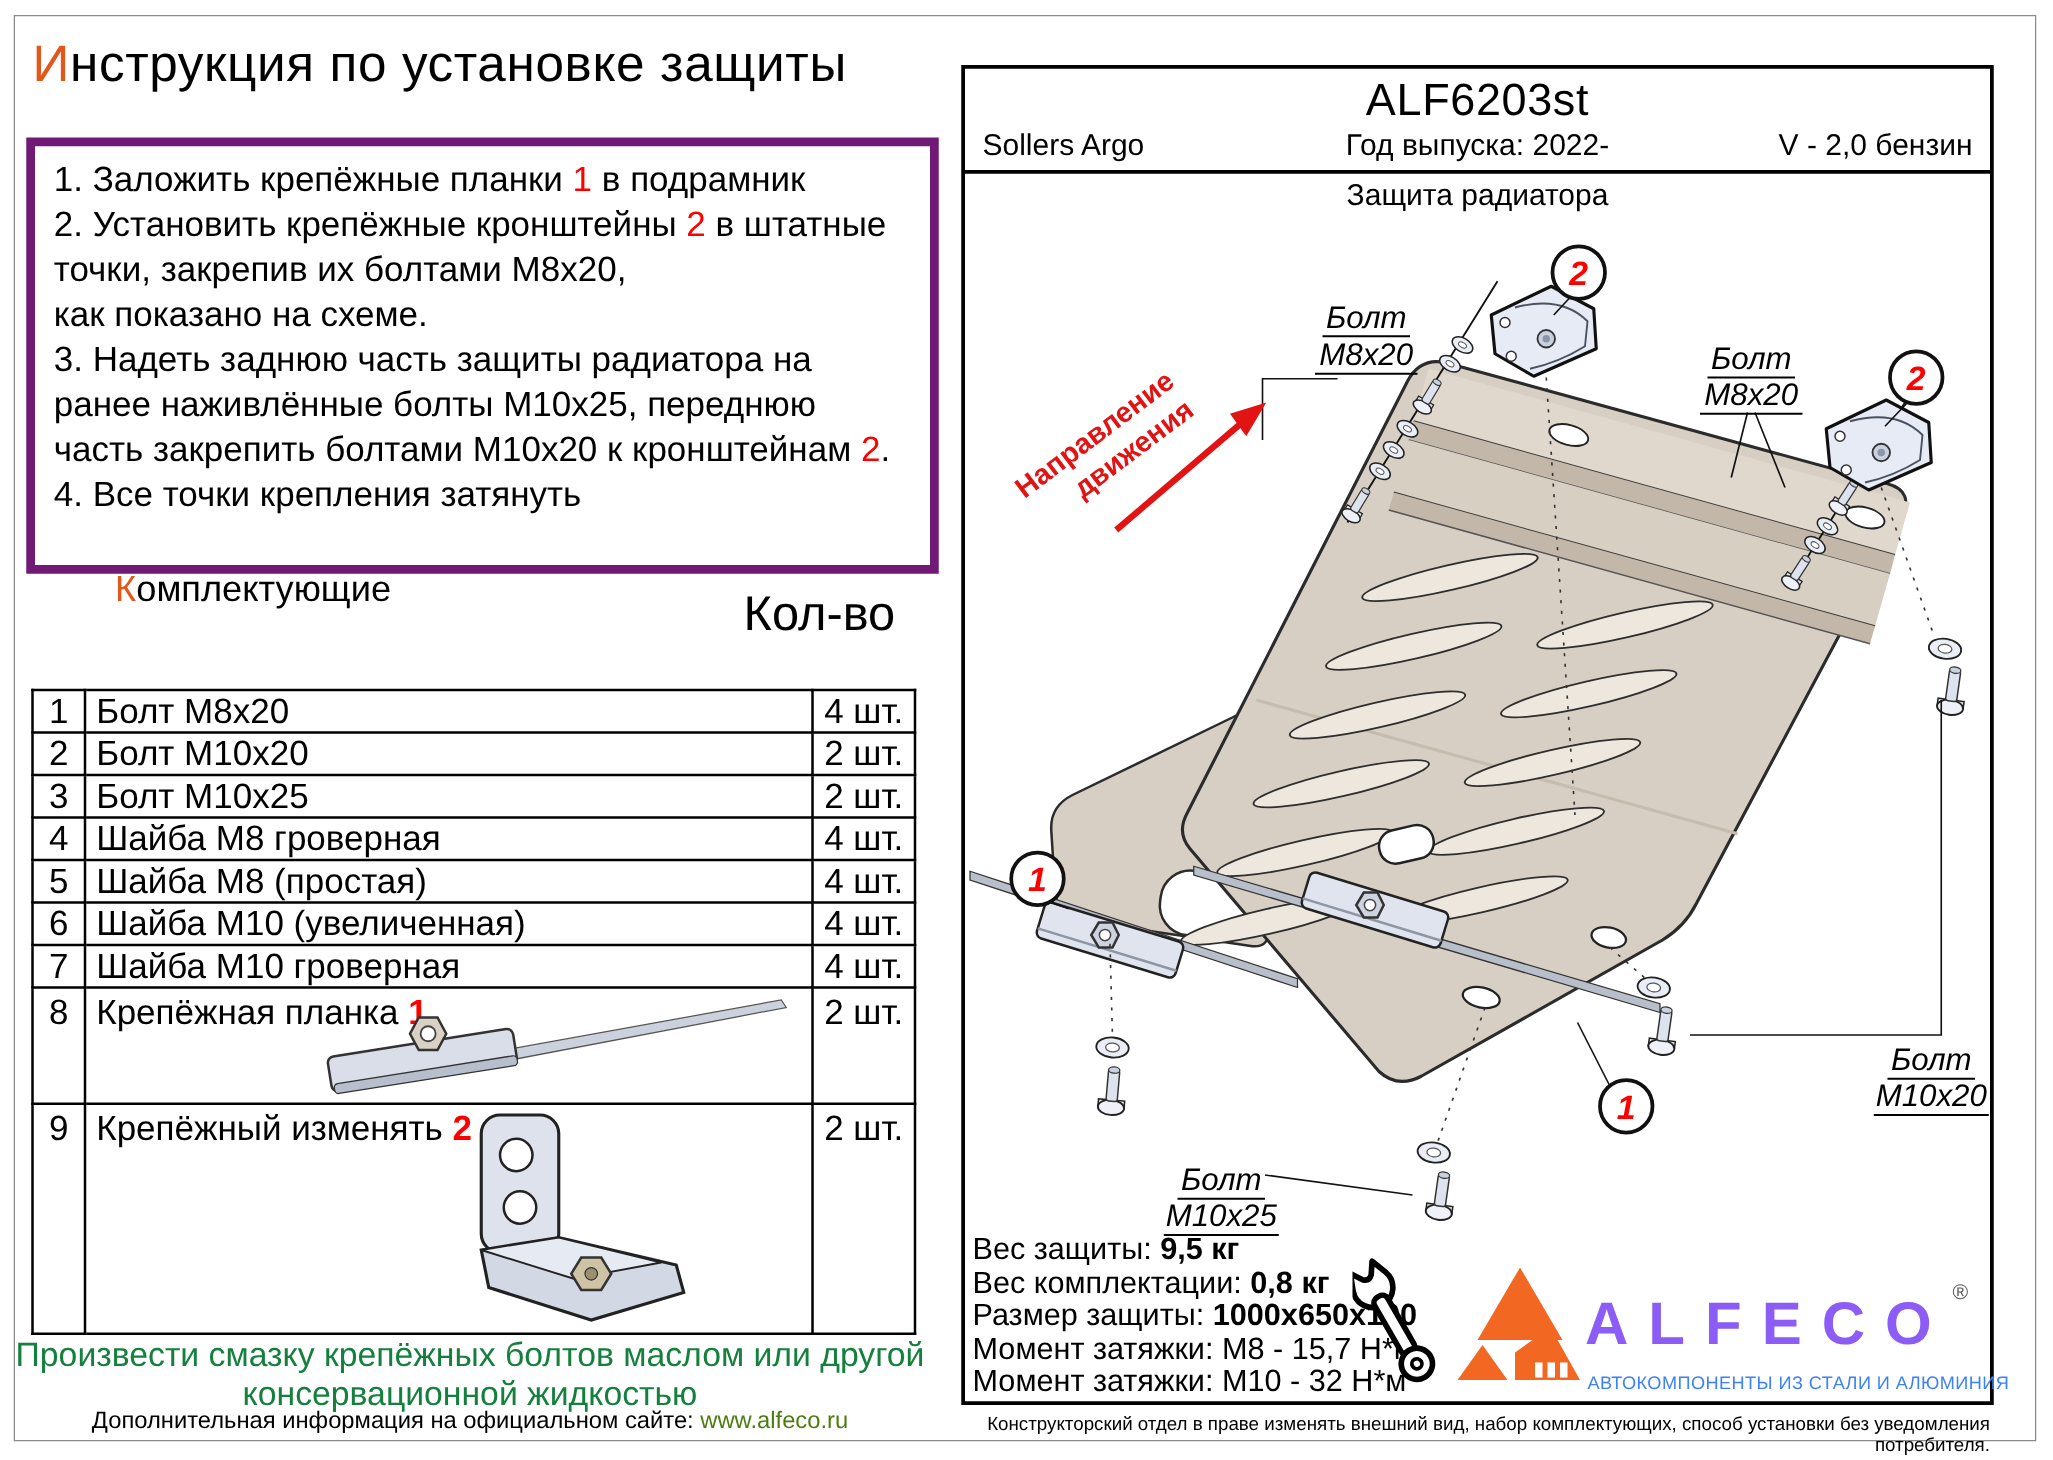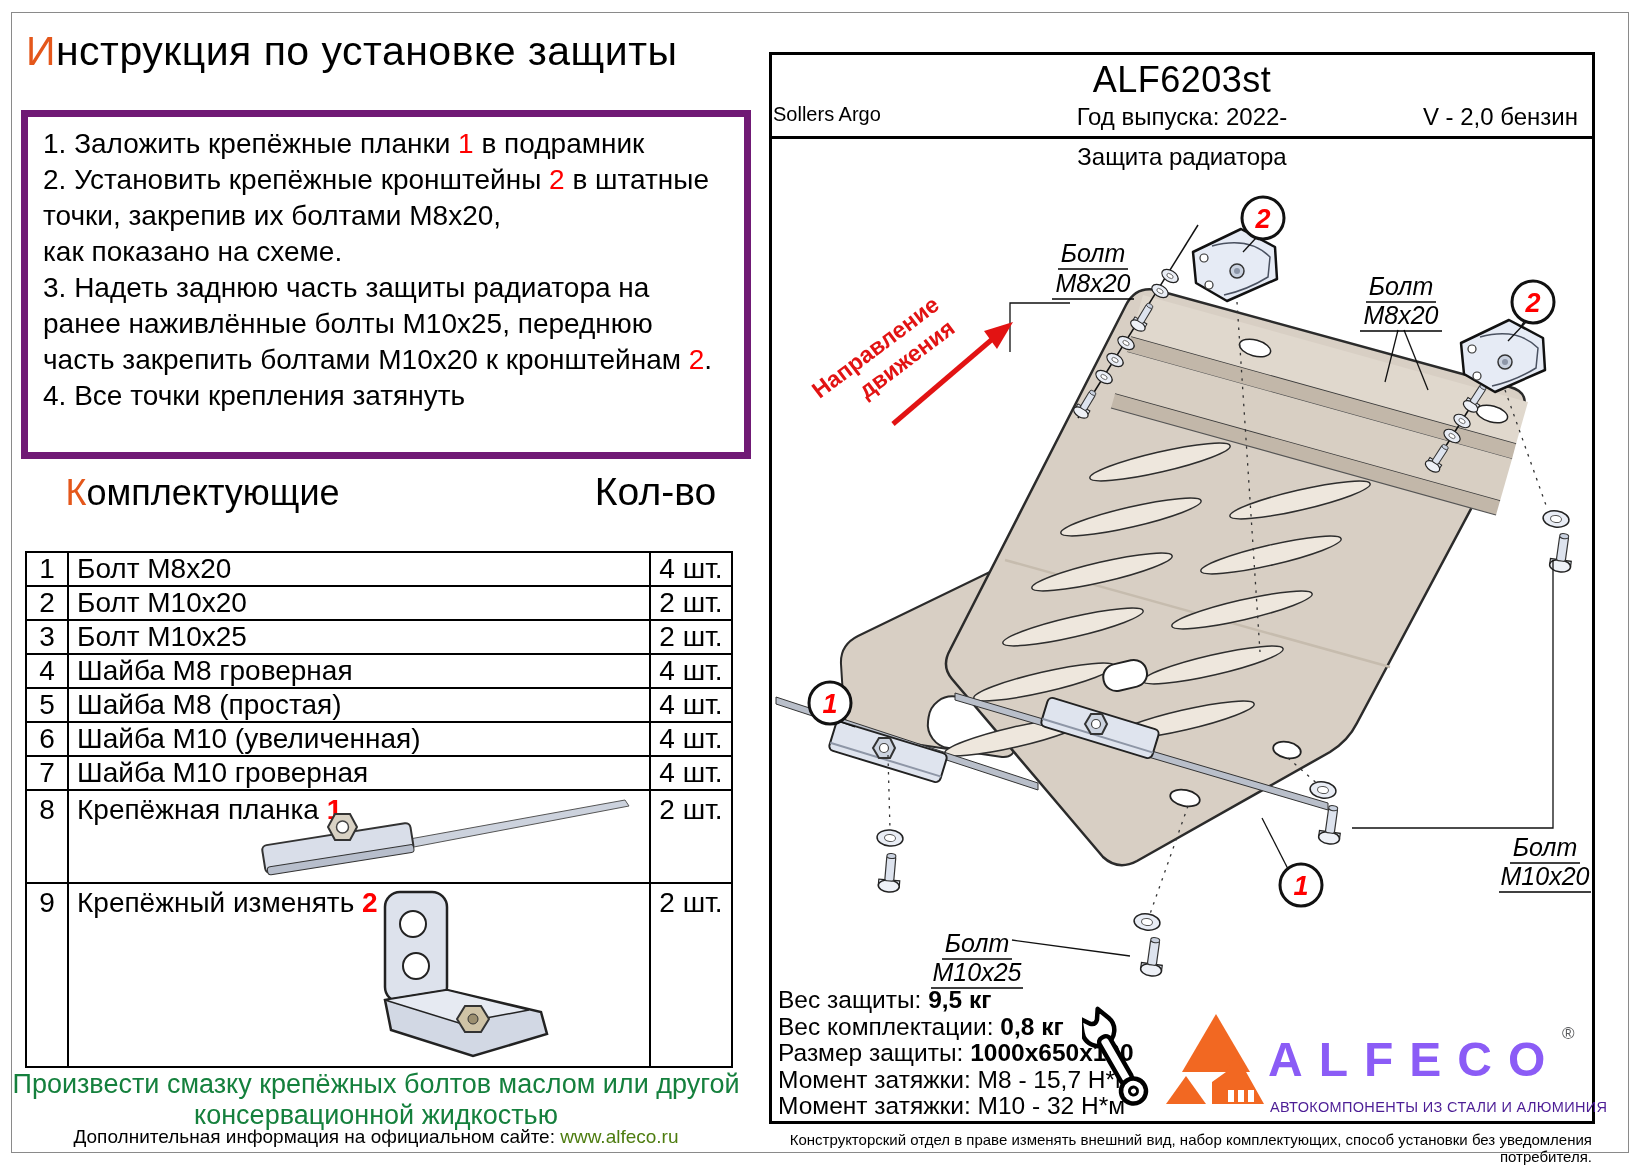--- a/index.html
+++ b/index.html
@@ -6,47 +6,47 @@
   body{width:1642px;height:1168px;position:relative;background:#fff;
        font-family:"Liberation Sans",sans-serif;color:#000;overflow:hidden}
   .abs{position:absolute}
   .red{color:#ff0000}
   .bold{font-weight:bold}
   .page-border{left:11px;top:12px;width:1616px;height:1139px;border:1.5px solid #8a8a8a}
   .title{left:26px;top:28px;font-size:41px;letter-spacing:.5px;white-space:nowrap}
   .title .init{color:#e4571b}
   .instr{left:21px;top:110px;width:730px;height:349px;border:7px solid #701a75;box-sizing:border-box;
          padding:9px 0 0 15px;font-size:28px;line-height:36px;white-space:nowrap}
-  .parts-header{left:30px;top:472px;width:345px;text-align:center;font-size:36px}
+  .parts-header{left:30px;top:456px;width:345px;text-align:center;font-size:29px}
   .parts-header .init{color:#e4571b}
   .qty-header{left:578px;top:470px;width:155px;text-align:center;font-size:39px}
   .parts-table{left:25px;top:551px}
   table{border-collapse:collapse;table-layout:fixed;width:692px}
   td{border:2px solid #000;font-size:28px;padding:0;vertical-align:middle;overflow:hidden}
   .c-num{width:40px;text-align:center}
   .c-name{width:572px;padding-left:8px;position:relative}
   .c-qty{width:80px;text-align:center}
   tr.tall td{vertical-align:top;padding-top:3px}
   .cell-img{position:absolute}
   .warning{left:0;top:1069px;width:752px;text-align:center;font-size:27px;line-height:31px;color:#15803d}
   .site{left:0;top:1126px;width:752px;text-align:center;font-size:19px}
   .site a{color:#4d7c0f;text-decoration:none}
   .panel{left:769px;top:52px;width:826px;height:1072px;border:3px solid #000;box-sizing:border-box}
   .p-code{left:0;right:0;top:4px;text-align:center;font-size:36px;letter-spacing:.5px}
-  .p-model{left:1px;top:48px;font-size:20px}
+  .p-model{left:14px;top:48px;font-size:24px}
   .p-year{left:0;right:0;top:48px;text-align:center;font-size:24px}
   .p-engine{right:14px;top:48px;font-size:24px}
   .p-line{left:0;right:0;top:81px;border-top:3.5px solid #000}
   .p-product{left:0;right:0;top:88px;text-align:center;font-size:24px}
   .diagram{left:0;top:0}
   .specs{left:6px;top:932px;font-size:24.5px;line-height:26.6px;white-space:nowrap}
   .logo{left:308px;top:947px;width:514px;height:120px}
   .brand{left:188px;top:30px;font-size:48px;font-weight:bold;letter-spacing:16px;color:#8b5cf6;white-space:nowrap}
   .reg{left:482px;top:22px;font-size:17px;color:#58595b}
-  .tagline{left:190px;top:97px;font-size:14.5px;letter-spacing:.35px;color:#4c1d95;white-space:nowrap}
+  .tagline{left:190px;top:97px;font-size:14.5px;letter-spacing:.35px;color:#3b82f6;white-space:nowrap}
   .disclaimer{left:770px;top:1131px;width:822px;text-align:right;font-size:15px}
   svg text.lbl{font-family:"Liberation Sans",sans-serif;font-size:25px;font-style:italic;fill:#000;text-anchor:middle}
   svg text.co{font-family:"Liberation Sans",sans-serif;font-size:27px;font-style:italic;font-weight:bold;fill:#ff0000;text-anchor:middle}
   svg text.dir{font-family:"Liberation Sans",sans-serif;font-size:23px;font-weight:bold;fill:#e21313;text-anchor:middle}
 </style>
 </head>
 <body>
 
 <div class="abs page-border"></div>
 

